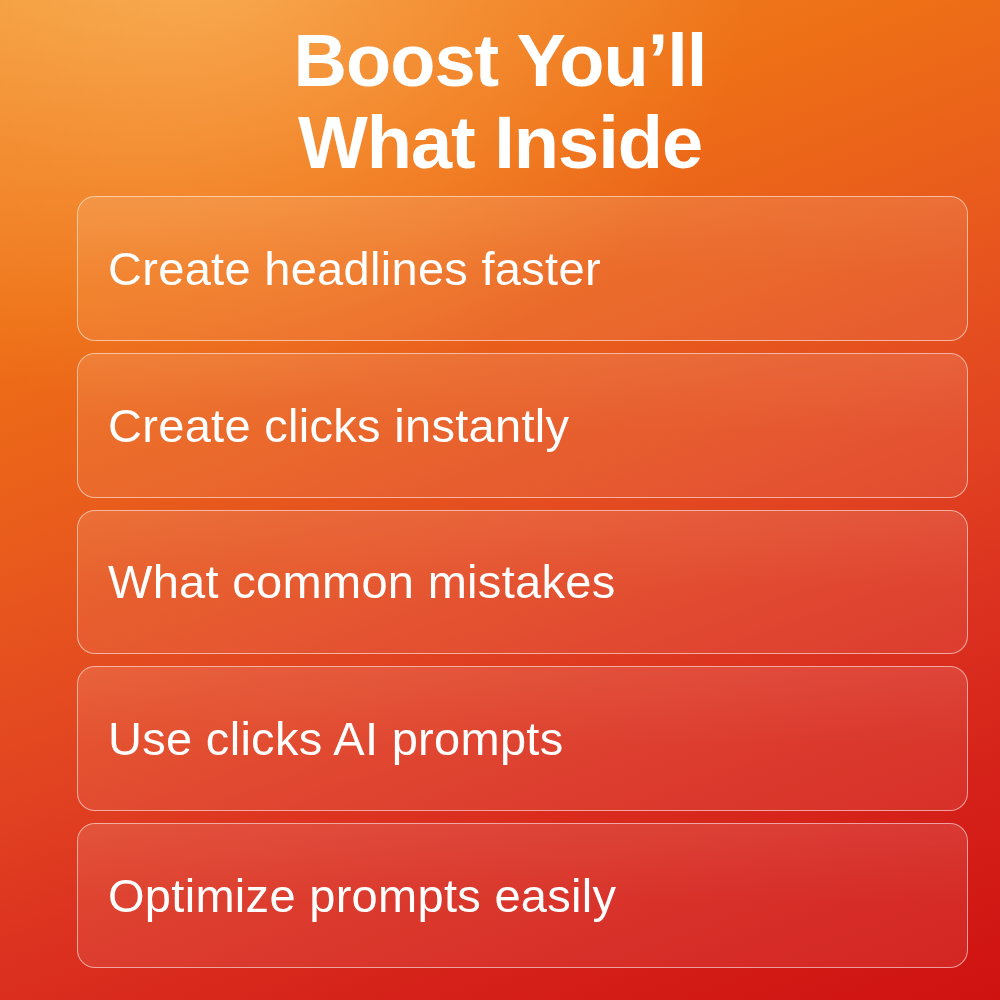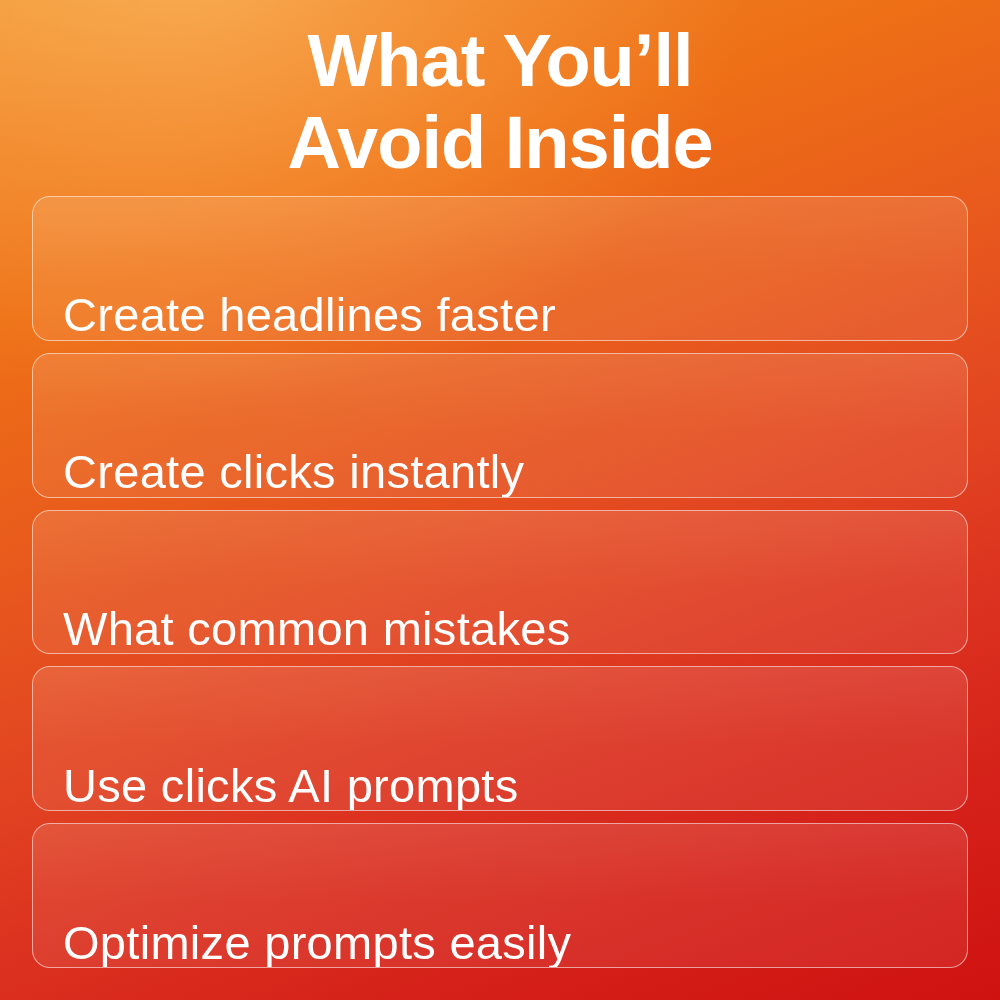--- a/index.html
+++ b/index.html
@@ -67,27 +67,28 @@
     display:flex;
     flex-direction:column;
     gap:12px;
     margin-top:4px;
   }
 
   .benefit-card {
     flex:1 1 0;
     min-height:0;
     display:flex;
-    align-items:flex-end;
+    align-items:center;
     border:1px solid rgba(255,255,255,0.55);
     border-radius:18px;
     background:rgba(255,255,255,0.075);
     padding:0 30px;
     position:relative;
     overflow:hidden;
+    margin-left:45px;
   }
 
   
   .benefit-card::before {
     content:"";
     position:absolute;
     left:0; right:0; top:0;
     height:55%;
     background:linear-gradient(180deg, rgba(255,255,255,0.05), rgba(255,255,255,0));
     pointer-events:none;
@@ -104,22 +105,22 @@
   }
 </style>
 </head>
 <body>
 
 <div id="bg-highlight"></div>
 
 <div id="poster">
 
   <h1 id="headline">
-    <span class="hl-line">What You’ll</span>
-    <span class="hl-line">Avoid Inside</span>
+    <span class="hl-line">Boost You’ll</span>
+    <span class="hl-line">What Inside</span>
   </h1>
 
   <div id="benefit-list">
 
     <div class="benefit-card">
       <span class="benefit-label">Create headlines faster</span>
     </div>
 
     <div class="benefit-card">
       <span class="benefit-label">Create clicks instantly</span>

